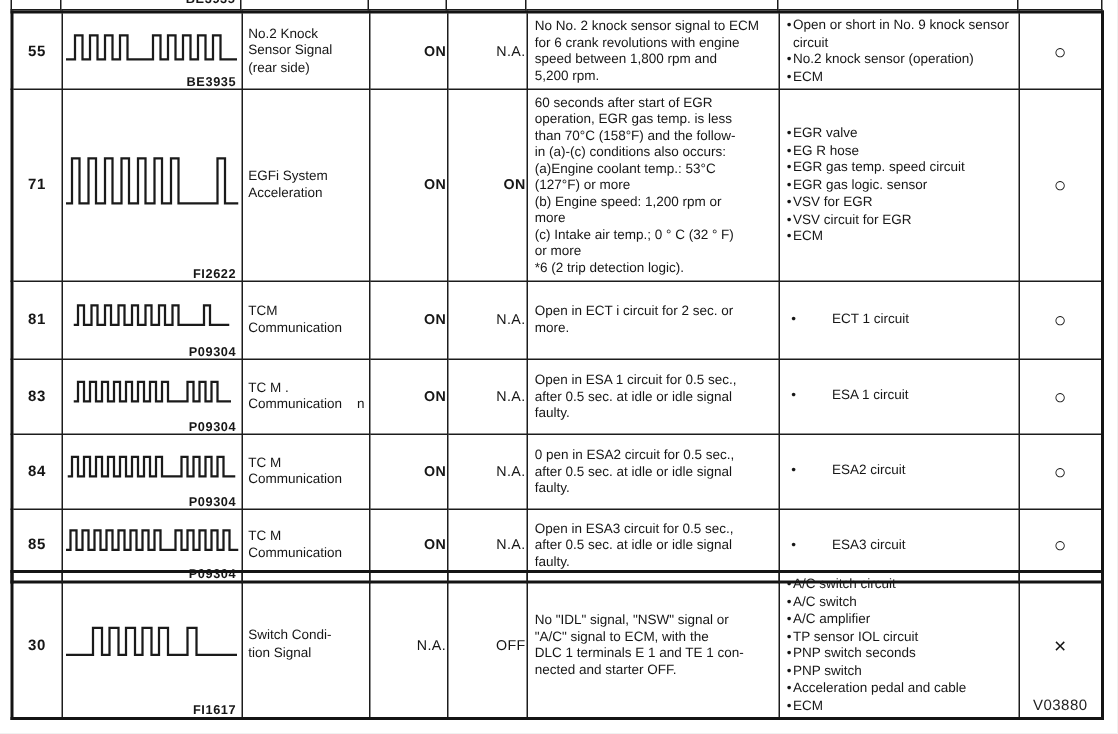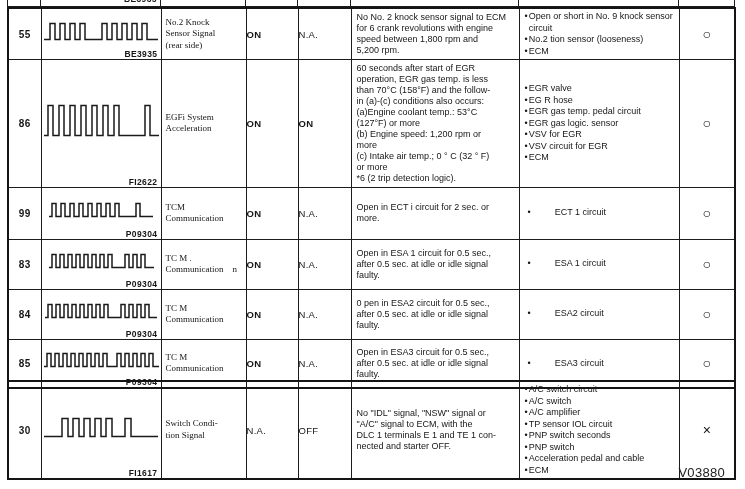--- a/index.html
+++ b/index.html
@@ -16,30 +16,30 @@
   .main{position:absolute;left:7px;top:7px;width:727px;border:2px solid #141414;}
   .single{position:absolute;left:7px;top:380px;width:727px;border:2px solid #141414;}
 
   .h50{height:50px}.h112{height:112px}.h52{height:52px}.h49{height:49px}.h75{height:75px}
 
   .code{text-align:center;font-weight:700;font-size:10px;letter-spacing:.5px;}
   .wavecell{position:relative;}
   .wavewrap{display:flex;align-items:center;justify-content:center;height:100%;padding-bottom:6px;}
   .wavewrap svg{display:block;}
   .wlabel{position:absolute;right:3px;bottom:0px;font-size:8.5px;font-weight:700;letter-spacing:.4px;}
-  .sig{font-size:9px;line-height:1.3;padding:2px 1px 2px 4px;white-space:pre;font-family:Liberation Serif, serif;}
-  .st{text-align:left;font-size:9.5px;letter-spacing:.3px;}
+  .sig{font-size:9px;line-height:1.3;padding:2px 1px 2px 4px;white-space:pre;}
+  .st{text-align:right;font-size:9.5px;letter-spacing:.3px;}
   .diag{font-size:9px;line-height:1.22;padding:3px 3px 3px 5px;white-space:pre-line;}
   .vtop{vertical-align:top;margin-left:31px;}
   .trouble{font-size:9px;line-height:1.28;padding:2px 2px 2px 5px;}
   .t-item{display:flex;align-items:flex-start;}
   .t-item .blt{flex:0 0 auto;margin-right:1px;}
   .spaced .t-item .blt{margin-left:3px;margin-right:24px;}
   .mem{text-align:center;font-size:14px;color:#141414;}
-  .figcode{position:absolute;right:20px;top:465px;font-size:13px;letter-spacing:.3px;color:#222;}
+  .figcode{position:absolute;right:20px;top:465px;font-size:10px;letter-spacing:.3px;color:#222;}
 </style>
 </head>
 <body>
 
 <div class="page">
 
   <table class="sliver">
     <colgroup>
         <col style="width:33px">
         <col style="width:120px">
@@ -98,32 +98,32 @@
 for 6 crank revolutions with engine
 speed between 1,800 rpm and
 5,200 rpm.</td>
       <td class="trouble vtop">
             <div class="t-item">
               <span class="blt">•</span>
               <span>Open or short in No. 9 knock sensor circuit</span>
             </div>
             <div class="t-item">
               <span class="blt">•</span>
-              <span>No.2 tion sensor (looseness)</span>
+              <span>No.2 knock sensor (operation)</span>
             </div>
             <div class="t-item">
               <span class="blt">•</span>
               <span>ECM</span>
             </div>
           </td>
       <td class="mem">○</td>
     </tr>
 
     <tr class="h112">
-      <td class="code">86</td>
+      <td class="code">71</td>
       <td class="wavecell">
         <div class="wavewrap">
               <svg width="115" height="33" viewBox="0 0 115 33" xmlns="http://www.w3.org/2000/svg">
                 <path d="M0 31.5h4v-30h5v30h6v-30h5v30h6v-30h5v30h6v-30h5v30h6v-30h5v30h6v-30h5v30h6v-30h5v30h6h20v-30h5v30h6h3" fill="none" stroke="#1a1a1a" stroke-width="1.5"></path>
               </svg>
             </div>
         <span class="wlabel">FI2622</span>
       </td>
       <td class="sig">EGFi System
 Acceleration</td>
@@ -144,21 +144,21 @@
             <div class="t-item">
               <span class="blt">•</span>
               <span>EGR valve</span>
             </div>
             <div class="t-item">
               <span class="blt">•</span>
               <span>EG R hose</span>
             </div>
             <div class="t-item">
               <span class="blt">•</span>
-              <span>EGR gas temp. pedal circuit</span>
+              <span>EGR gas temp. speed circuit</span>
             </div>
             <div class="t-item">
               <span class="blt">•</span>
               <span>EGR gas logic. sensor</span>
             </div>
             <div class="t-item">
               <span class="blt">•</span>
               <span>VSV for EGR</span>
             </div>
             <div class="t-item">
@@ -167,21 +167,21 @@
             </div>
             <div class="t-item">
               <span class="blt">•</span>
               <span>ECM</span>
             </div>
           </td>
       <td class="mem">○</td>
     </tr>
 
     <tr class="h52">
-      <td class="code">99</td>
+      <td class="code">81</td>
       <td class="wavecell">
         <div class="wavewrap">
               <svg width="104" height="16" viewBox="0 0 104 16" xmlns="http://www.w3.org/2000/svg">
                 <path d="M0 14.5h3v-13h4v13h5v-13h4v13h5v-13h4v13h5v-13h4v13h5v-13h4v13h5v-13h4v13h5v-13h4v13h5v-13h4v13h5h12v-13h4v13h5h8" fill="none" stroke="#1a1a1a" stroke-width="1.5"></path>
               </svg>
             </div>
         <span class="wlabel">P09304</span>
       </td>
       <td class="sig">TCM
 Communication</td>

